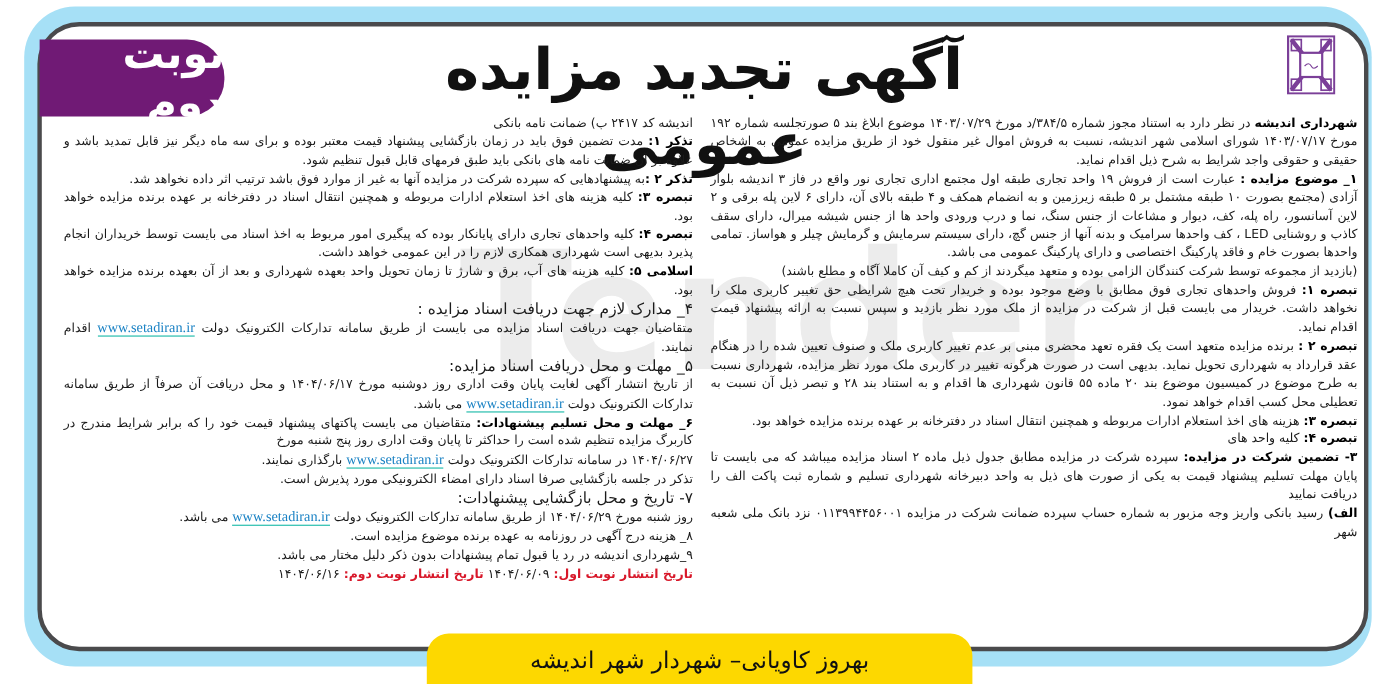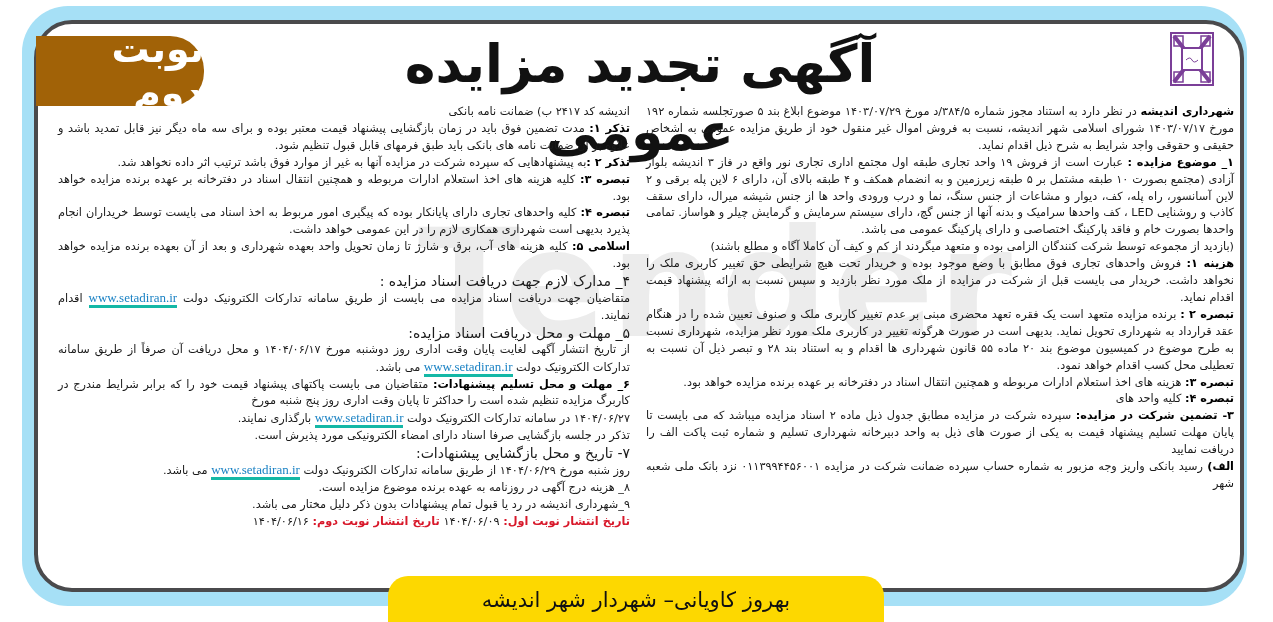--- a/index.html
+++ b/index.html
@@ -1,29 +1,29 @@
 <!DOCTYPE html>
 <html><head>
 <meta charset="utf-8">
 <style>
   html, body { margin:0; padding:0; }
   body { width:1273px; height:622px; background:#ffffff; position:relative; overflow:hidden; font-family:"DejaVu Sans", sans-serif; }
   .blue-back { position:absolute; left:22px; top:6px; width:1225px; height:600px; background:#a6e0f6; border-radius:46px; }
   .frame { position:absolute; left:34px; top:20px; width:1210px; height:572px; background:#ffffff; border:4px solid #4a4a4c; border-radius:38px; box-sizing:border-box; overflow:hidden; }
   .watermark { position:absolute; left:380px; top:120px; width:480px; height:280px; color:#ececec; font-family:"DejaVu Sans", sans-serif; font-weight:bold; font-size:150px; letter-spacing:4px; line-height:280px; text-align:center; pointer-events:none; }
-  .badge { position:absolute; left:36px; top:36px; width:168px; height:70px; background:#a16207; border-radius:0 34px 34px 0; color:#fff; font-weight:bold; font-size:38px; display:flex; align-items:center; justify-content:center; direction:rtl; }
+  .badge { position:absolute; left:36px; top:36px; width:168px; height:70px; background:#701a75; border-radius:0 34px 34px 0; color:#fff; font-weight:bold; font-size:38px; display:flex; align-items:center; justify-content:center; direction:rtl; }
   .title { position:absolute; left:340px; top:30px; width:600px; height:68px; text-align:center; font-family:"DejaVu Sans", sans-serif; font-weight:bold; font-size:52px; color:#111; direction:rtl; line-height:68px; }
   .logo { position:absolute; left:1170px; top:32px; width:44px; height:54px; }
   .col { position:absolute; top:104px; direction:rtl; text-align:justify; font-size:11.3px; line-height:16.9px; color:#1a1a1a; font-family:"DejaVu Sans", sans-serif; }
   .col.right { left:646px; width:588px; }
   .col.left { left:58px; width:572px; }
   .col p { margin:0; }
   .col b { font-weight:bold; color:#000; }
   .col .head { font-weight:normal; font-size:14px; }
-  .link { color:#1a82c4; border-bottom:3px solid #14b8a6; font-family:"Liberation Serif", serif; font-size:13px; direction:ltr; unicode-bidi:embed; }
+  .link { color:#1a82c4; border-bottom:1px solid #14b8a6; font-family:"Liberation Serif", serif; font-size:13px; direction:ltr; unicode-bidi:embed; }
   .red { color:#d8182a; font-weight:bold; }
   .sign { position:absolute; left:388px; top:562px; width:496px; height:48px; background:#fdd800; border-radius:20px 20px 0 0; display:flex; align-items:center; justify-content:center; font-weight:normal; font-size:21px; color:#111; direction:rtl;margin-top:14px; }
 </style>
 </head>
 <body>
 
 <div class="blue-back"></div>
 <div class="frame">
   <div class="watermark">Tender</div>
 </div>
@@ -39,21 +39,21 @@
   <rect x="31" y="4" width="9" height="10" fill="none" stroke="#7b3f98" stroke-width="1.5"></rect>
   <rect x="4" y="40" width="9" height="10" fill="none" stroke="#7b3f98" stroke-width="1.5"></rect>
   <rect x="31" y="40" width="9" height="10" fill="none" stroke="#7b3f98" stroke-width="1.5"></rect>
   <path d="M16 28 q4 -4 6 0 t6 0" stroke="#7b3f98" stroke-width="1" fill="none"></path>
 </svg>
 
 <div class="col right">
   <p><b>شهرداری اندیشه</b><span> در نظر دارد به استناد مجوز شماره ۳۸۴/۵/د مورخ ۱۴۰۳/۰۷/۲۹ موضوع ابلاغ بند ۵ صورتجلسه شماره ۱۹۲ مورخ ۱۴۰۳/۰۷/۱۷ شورای اسلامی شهر اندیشه، نسبت به فروش اموال غیر منقول خود از طریق مزایده عمومی به اشخاص حقیقی و حقوقی واجد شرایط به شرح ذیل اقدام نماید.</span></p>
   <p><b>۱_ موضوع مزایده :</b><span> عبارت است از فروش ۱۹ واحد تجاری طبقه اول مجتمع اداری تجاری نور واقع در فاز ۳ اندیشه بلوار آزادی (مجتمع بصورت ۱۰ طبقه مشتمل بر ۵ طبقه زیرزمین و به انضمام همکف و ۴ طبقه بالای آن، دارای ۶ لاین پله برقی و ۲ لاین آسانسور، راه پله، کف، دیوار و مشاعات از جنس سنگ، نما و درب ورودی واحد ها از جنس شیشه میرال، دارای سقف کاذب و روشنایی LED ، کف واحدها سرامیک و بدنه آنها از جنس گچ، دارای سیستم سرمایش و گرمایش چیلر و هواساز. تمامی واحدها بصورت خام و فاقد پارکینگ اختصاصی و دارای پارکینگ عمومی می باشد.</span></p>
   <p>(بازدید از مجموعه توسط شرکت کنندگان الزامی بوده و متعهد میگردند از کم و کیف آن کاملا آگاه و مطلع باشند)</p>
-  <p><b>هزینه ۱:</b><span> فروش واحدهای تجاری فوق مطابق با وضع موجود بوده و خریدار تحت هیچ شرایطی حق تغییر کاربری ملک را نخواهد داشت. خریدار می بایست قبل از شرکت در مزایده از ملک مورد نظر بازدید و سپس نسبت به ارائه پیشنهاد قیمت اقدام نماید.</span></p>
+  <p><b>تبصره ۱:</b><span> فروش واحدهای تجاری فوق مطابق با وضع موجود بوده و خریدار تحت هیچ شرایطی حق تغییر کاربری ملک را نخواهد داشت. خریدار می بایست قبل از شرکت در مزایده از ملک مورد نظر بازدید و سپس نسبت به ارائه پیشنهاد قیمت اقدام نماید.</span></p>
   <p><b>تبصره ۲ :</b><span> برنده مزایده متعهد است یک فقره تعهد محضری مبنی بر عدم تغییر کاربری ملک و صنوف تعیین شده را در هنگام عقد قرارداد به شهرداری تحویل نماید. بدیهی است در صورت هرگونه تغییر در کاربری ملک مورد نظر مزایده، شهرداری نسبت به طرح موضوع در کمیسیون موضوع بند ۲۰ ماده ۵۵ قانون شهرداری ها اقدام و به استناد بند ۲۸ و تبصر ذیل آن نسبت به تعطیلی محل کسب اقدام خواهد نمود.</span></p>
   <p><b>تبصره ۳:</b><span> هزینه های اخذ استعلام ادارات مربوطه و همچنین انتقال اسناد در دفترخانه بر عهده برنده مزایده خواهد بود.</span></p>
   <p><b>تبصره ۴:</b><span> کلیه واحد های</span></p>
   <p><b>۳- تضمین شرکت در مزایده:</b><span> سپرده شرکت در مزایده مطابق جدول ذیل ماده ۲ اسناد مزایده میباشد که می بایست تا پایان مهلت تسلیم پیشنهاد قیمت به یکی از صورت های ذیل به واحد دبیرخانه شهرداری تسلیم و شماره ثبت پاکت الف را دریافت نمایید</span></p>
   <p><b>الف)</b><span> رسید بانکی واریز وجه مزبور به شماره حساب سپرده ضمانت شرکت در مزایده ۰۱۱۳۹۹۴۴۵۶۰۰۱ نزد بانک ملی شعبه شهر</span></p>
 </div>
 
 <div class="col left">
   <p>اندیشه کد ۲۴۱۷ ب) ضمانت نامه بانکی</p>
   <p><b>تذکر ۱:</b><span> مدت تضمین فوق باید در زمان بازگشایی پیشنهاد قیمت معتبر بوده و برای سه ماه دیگر نیز قابل تمدید باشد و علاوه بر آن ضمانت نامه های بانکی باید طبق فرمهای قابل قبول تنظیم شود.</span></p>

